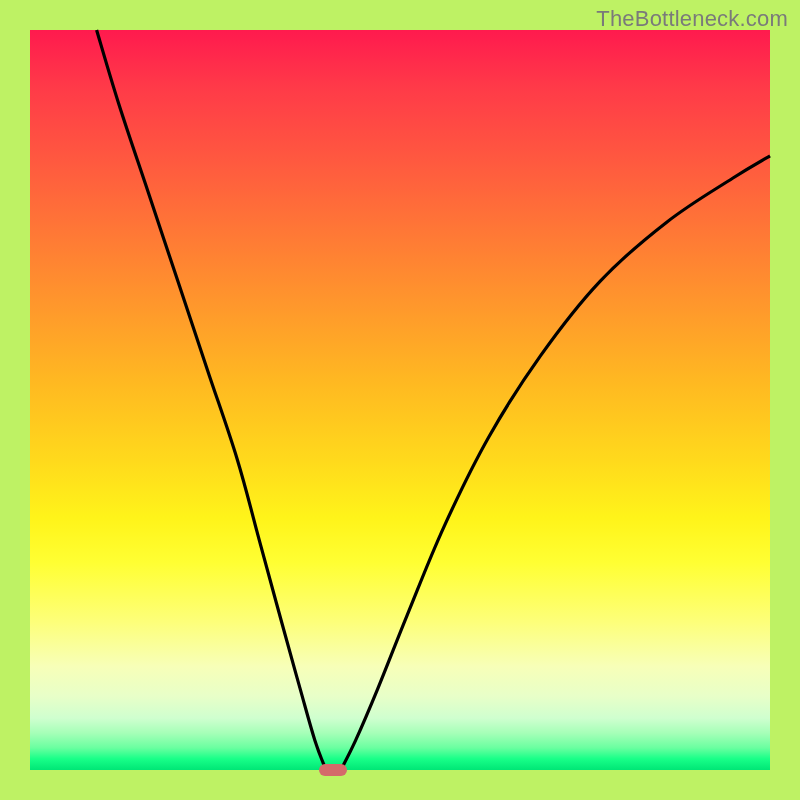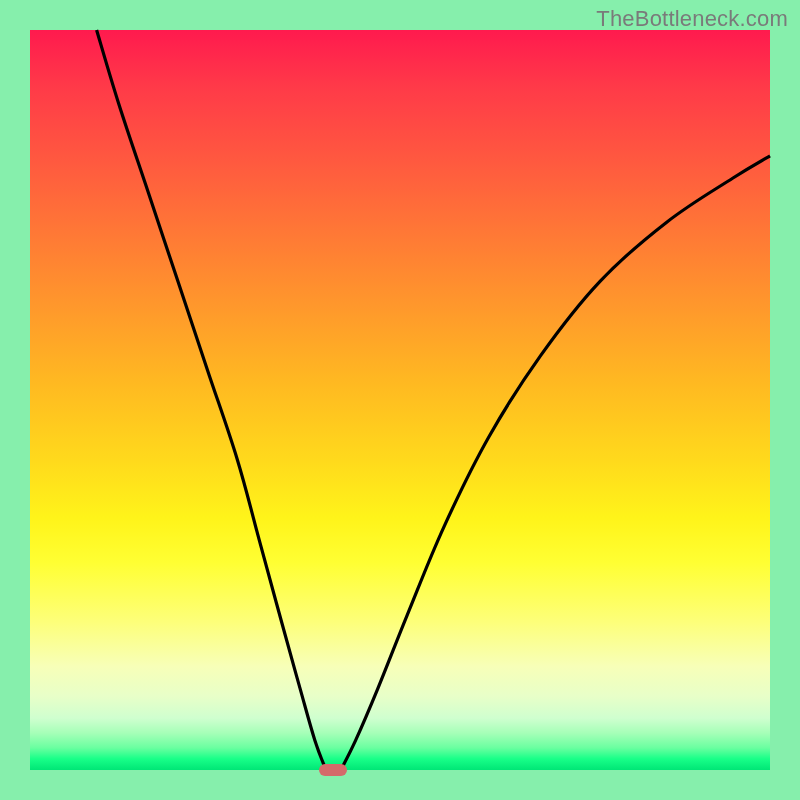--- a/index.html
+++ b/index.html
@@ -8,21 +8,21 @@
     width: 800px;
     height: 800px;
     overflow: hidden;
     background: #000;
     font-family: Arial, Helvetica, sans-serif;
   }
   .frame {
     position: relative;
     width: 800px;
     height: 800px;
-    background: #86efac;
+    background: #bef264;
   }
   .plot-area {
     position: absolute;
     left: 30px;
     top: 30px;
     width: 740px;
     height: 740px;
     background: linear-gradient(
       to bottom,
       #ff1a4e 0%,

